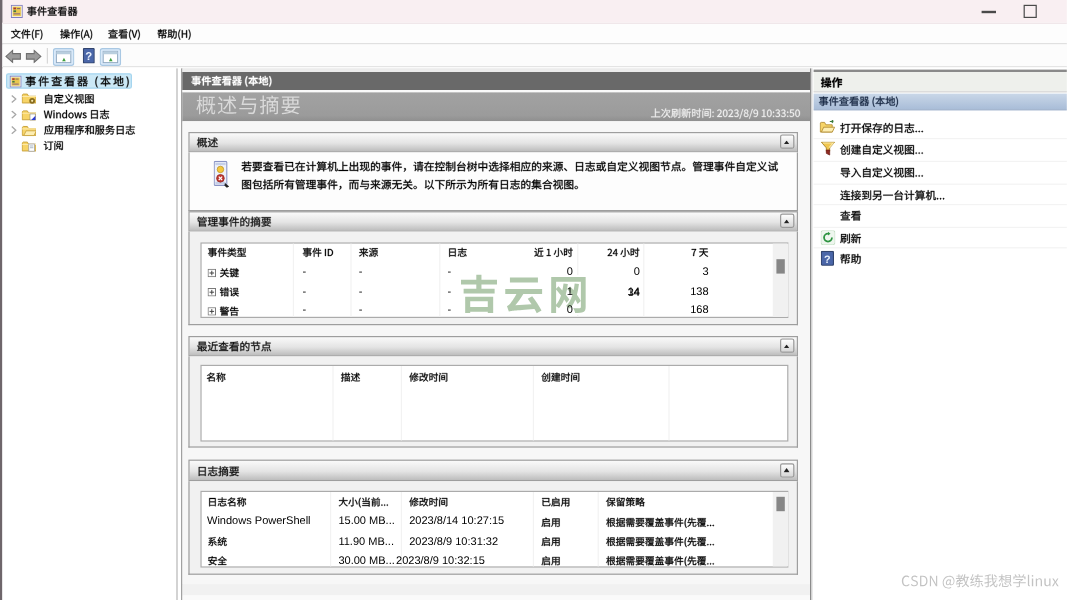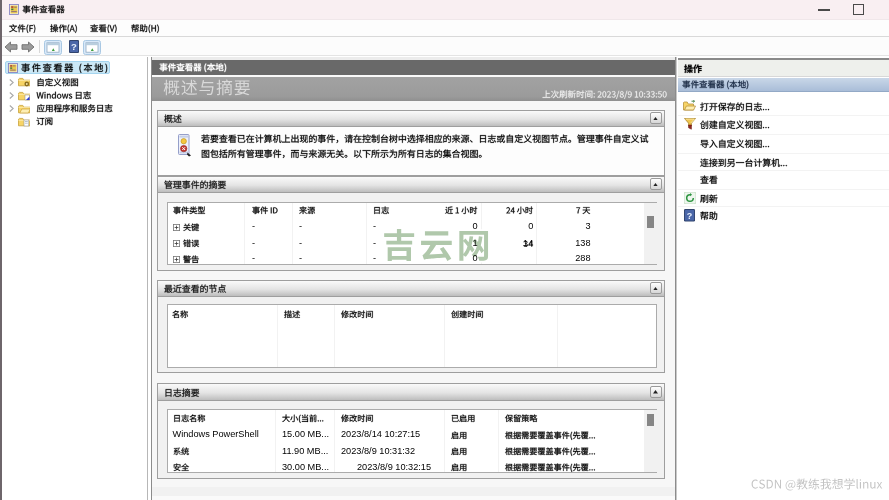--- a/index.html
+++ b/index.html
@@ -226,21 +226,21 @@
 <path d="M1.6 3.5 L5.4 3.5 M3.5 1.6 L3.5 5.4" stroke="#3c3c3c" stroke-width="0.8"></path>
   </svg>
 <svg style="position:absolute;left:183.0px;top:255.2px;overflow:visible" width="16" height="10" viewBox="0 -7.13 16 9.56">
     <path d="M1.6 -1.6V-1.2H6.6V-1.6ZM1.6 -2.3V-1.9H6.6V-2.3ZM1.5 -0.9V0.6H2.1V0.4H6.1V0.6H6.6V-0.9ZM2.1 0V-0.5H6.1V0ZM3.6 -3.5C3.7 -3.4 3.7 -3.2 3.8 -3.1H0.6V-2.6H7.5V-3.1H4.4C4.4 -3.2 4.2 -3.5 4.1 -3.6ZM1.2 -5.8C1.1 -5.4 0.7 -5 0.3 -4.6C0.4 -4.6 0.6 -4.4 0.6 -4.3C0.7 -4.4 0.9 -4.5 0.9 -4.6V-3.5H1.4V-3.7H2.6C2.7 -3.6 2.7 -3.5 2.7 -3.4C2.9 -3.4 3.1 -3.4 3.3 -3.4C3.4 -3.4 3.5 -3.5 3.6 -3.6C3.8 -3.7 3.9 -4.2 3.9 -5.3C3.9 -5.4 3.9 -5.5 3.9 -5.5H1.6L1.7 -5.7L1.6 -5.8H1.9V-6H2.8V-5.8H3.3V-6H4.3V-6.4H3.3V-6.8H2.8V-6.4H1.9V-6.8H1.4V-6.4H0.4V-6H1.4V-5.8ZM5.2 -6.8C4.9 -6.1 4.5 -5.5 4 -5C4.1 -5 4.3 -4.8 4.4 -4.7C4.6 -4.9 4.7 -5.1 4.9 -5.3C5.1 -5 5.3 -4.7 5.6 -4.4C5.2 -4.2 4.7 -4 4.2 -3.8C4.3 -3.7 4.5 -3.5 4.6 -3.4C5.1 -3.6 5.5 -3.8 5.9 -4.1C6.4 -3.7 6.9 -3.5 7.4 -3.3C7.5 -3.5 7.7 -3.7 7.8 -3.8C7.2 -3.9 6.7 -4.1 6.3 -4.4C6.7 -4.8 6.9 -5.2 7.1 -5.7H7.7V-6.1H5.4C5.5 -6.3 5.6 -6.5 5.7 -6.7ZM6.6 -5.7C6.4 -5.3 6.2 -5 5.9 -4.7C5.6 -5 5.4 -5.3 5.2 -5.7ZM3.4 -5.1C3.3 -4.3 3.3 -4 3.2 -3.9C3.2 -3.8 3.1 -3.8 3 -3.8L2.8 -3.8V-4.9H1.2L1.4 -5.1ZM1.4 -4.5H2.4V-4H1.4Z M10.1 -6.7C9.8 -5.8 9.3 -4.9 8.7 -4.3C8.8 -4.2 9.1 -4.1 9.2 -4C9.5 -4.3 9.8 -4.7 10 -5.1H12V-3.8H8.6V-3.2H15.7V-3.8H12.6V-5.1H15.1V-5.6H12.6V-6.8H12V-5.6H10.3C10.5 -5.9 10.6 -6.3 10.7 -6.6ZM9.6 -2.4V0.7H10.2V0.3H14.2V0.7H14.8V-2.4ZM10.2 -0.3V-1.9H14.2V-0.3Z" fill="#000000" stroke="#000000" stroke-width="0.25" stroke-linejoin="round"></path>
   </svg>
 <div style="position:absolute;left:252px;top:252.4px;font:9.2px 'Liberation Sans',sans-serif;color:#000;white-space:pre;line-height:13.8px">-</div>
 <div style="position:absolute;left:299px;top:252.4px;font:9.2px 'Liberation Sans',sans-serif;color:#000;white-space:pre;line-height:13.8px">-</div>
 <div style="position:absolute;left:373px;top:252.4px;font:9.2px 'Liberation Sans',sans-serif;color:#000;white-space:pre;line-height:13.8px">-</div>
 <div style="position:absolute;right:411.5px;top:252.4px;font:9.2px 'Liberation Sans',sans-serif;color:#000;white-space:pre;line-height:13.8px">0</div>
 <div style="position:absolute;right:355.70000000000005px;top:238px;font:9.2px 'Liberation Sans',sans-serif;color:#000;white-space:pre;line-height:13.8px">34</div>
-<div style="position:absolute;right:298.5px;top:252.4px;font:9.2px 'Liberation Sans',sans-serif;color:#000;white-space:pre;line-height:13.8px">288</div>
+<div style="position:absolute;right:298.5px;top:252.4px;font:9.2px 'Liberation Sans',sans-serif;color:#000;white-space:pre;line-height:13.8px">168</div>
 <div style="position:absolute;left:157px;top:279.5px;width:508px;height:17.5px;background:linear-gradient(#fafafa,#e4e4e4 55%,#bdbdbd);border:1px solid #9e9e9e"></div>
 <svg style="position:absolute;left:164.0px;top:284.2px;overflow:visible" width="62" height="11" viewBox="0 -7.83 62 10.50">
     <path d="M2.2 -5.7H6.7V-5H2.2ZM2.2 -6.7H6.7V-6.1H2.2ZM1.6 -7.2V-4.5H7.4V-7.2ZM3.5 -3.5V-2.9H1.9V-3.5ZM0.4 -0.4 0.5 0.2 3.5 -0.2V0.7H4.2V-0.2L4.6 -0.3V-0.8L4.2 -0.8V-3.5H8.4V-4H0.4V-3.5H1.3V-0.5ZM4.5 -2.9V-2.4H5L4.9 -2.3C5.1 -1.7 5.5 -1.1 6 -0.6C5.5 -0.3 4.9 0 4.4 0.2C4.5 0.3 4.6 0.5 4.7 0.7C5.3 0.5 5.9 0.2 6.4 -0.2C6.9 0.2 7.5 0.5 8.2 0.7C8.3 0.5 8.4 0.3 8.6 0.2C7.9 0 7.4 -0.3 6.9 -0.6C7.4 -1.2 7.9 -1.9 8.2 -2.8L7.8 -3L7.7 -2.9ZM5.5 -2.4H7.4C7.2 -1.9 6.8 -1.4 6.4 -1C6 -1.4 5.7 -1.9 5.5 -2.4ZM3.5 -2.4V-1.8H1.9V-2.4ZM3.5 -1.3V-0.7L1.9 -0.5V-1.3Z M9.6 -7C10.1 -6.5 10.7 -5.8 11 -5.4L11.5 -5.8C11.2 -6.2 10.6 -6.8 10.1 -7.3ZM16.6 -7.5C15.7 -7.2 14 -7 12.6 -6.9V-5C12.6 -3.8 12.5 -2.2 11.7 -1.1C11.9 -1 12.2 -0.8 12.3 -0.7C13 -1.7 13.2 -3.1 13.3 -4.2H15.1V-0.7H15.7V-4.2H17.4V-4.9H13.3V-5V-6.4C14.6 -6.5 16.1 -6.7 17.2 -7ZM11.2 -4.3H9.4V-3.6H10.6V-1.1C10.2 -1 9.7 -0.6 9.2 -0.1L9.7 0.6C10.1 -0 10.6 -0.6 10.9 -0.6C11.1 -0.6 11.4 -0.3 11.7 -0C12.4 0.3 13.1 0.5 14.2 0.5C15.1 0.5 16.7 0.4 17.3 0.4C17.3 0.2 17.4 -0.2 17.5 -0.3C16.6 -0.2 15.3 -0.2 14.2 -0.2C13.2 -0.2 12.5 -0.2 11.9 -0.6C11.6 -0.8 11.4 -1 11.2 -1.1Z M20.4 -1.9H24V-1.2H20.4ZM20.4 -3.1H24V-2.4H20.4ZM19.8 -3.6V-0.7H24.7V-3.6ZM18.5 -0.2V0.4H26.1V-0.2ZM21.9 -7.5V-6.3H18.3V-5.8H21.2C20.4 -4.9 19.2 -4.1 18.1 -3.8C18.3 -3.6 18.5 -3.4 18.6 -3.2C19.8 -3.7 21.1 -4.7 21.9 -5.7V-3.9H22.6V-5.7C23.4 -4.7 24.7 -3.8 25.9 -3.3C26 -3.5 26.2 -3.7 26.4 -3.9C25.3 -4.2 24 -4.9 23.3 -5.8H26.2V-6.3H22.6V-7.5Z M29.7 -1.9H33.5V-1.3H29.7ZM29.7 -2.4V-3H33.5V-2.4ZM29.7 -0.8H33.5V-0.2H29.7ZM34.1 -7.4C32.6 -7.1 29.9 -7 27.8 -7C27.8 -6.8 27.9 -6.6 27.9 -6.5C28.7 -6.5 29.5 -6.5 30.3 -6.5C30.3 -6.3 30.2 -6.1 30.1 -5.9H27.9V-5.4H29.9C29.9 -5.1 29.8 -4.9 29.6 -4.7H27.2V-4.1H29.3C28.8 -3.2 28 -2.4 27 -1.8C27.1 -1.7 27.3 -1.4 27.4 -1.3C28 -1.6 28.6 -2.1 29 -2.6V0.7H29.7V0.4H33.5V0.7H34.2V-3.5H29.7C29.9 -3.7 30 -3.9 30.1 -4.1H35.1V-4.7H30.4C30.5 -4.9 30.6 -5.1 30.7 -5.4H34.6V-5.9H30.9L31.1 -6.5C32.4 -6.6 33.6 -6.7 34.5 -6.9Z M40.5 -3.8C41 -3.1 41.6 -2.2 41.9 -1.7L42.4 -2C42.2 -2.6 41.5 -3.4 41 -4.1ZM37.7 -7.5C37.7 -7.1 37.5 -6.5 37.4 -6H36.4V0.5H37V-0.2H39.5V-6H38C38.1 -6.4 38.3 -6.9 38.5 -7.4ZM37 -5.4H38.9V-3.6H37ZM37 -0.8V-3H38.9V-0.8ZM40.9 -7.5C40.6 -6.3 40.2 -5.1 39.5 -4.3C39.7 -4.2 40 -4 40.1 -3.9C40.4 -4.3 40.7 -4.9 40.9 -5.5H43.2C43.1 -1.9 43 -0.5 42.7 -0.2C42.6 -0.1 42.5 -0.1 42.3 -0.1C42.1 -0.1 41.6 -0.1 41 -0.1C41.1 0.1 41.2 0.3 41.2 0.5C41.7 0.6 42.2 0.6 42.5 0.5C42.8 0.5 43 0.4 43.2 0.2C43.6 -0.3 43.7 -1.6 43.9 -5.7C43.9 -5.8 43.9 -6.1 43.9 -6.1H41.2C41.3 -6.5 41.5 -6.9 41.6 -7.4Z M45.4 -4.3V-3.7H47.7V0.7H48.4V-3.7H51.4V-1.4C51.4 -1.2 51.3 -1.2 51.1 -1.2C51 -1.2 50.4 -1.2 49.7 -1.2C49.8 -1 49.9 -0.7 49.9 -0.5C50.8 -0.5 51.3 -0.5 51.6 -0.6C52 -0.7 52.1 -0.9 52.1 -1.4V-4.3ZM50.1 -7.5V-6.5H47.8V-7.5H47.1V-6.5H45V-5.8H47.1V-4.8H47.8V-5.8H50.1V-4.8H50.8V-5.8H52.9V-6.5H50.8V-7.5Z M55.5 -4.1H60.2V-2.5H55.5ZM56.4 -1.1C56.5 -0.6 56.6 0.2 56.6 0.6L57.3 0.5C57.3 0.1 57.2 -0.6 57.1 -1.2ZM58.3 -1.1C58.5 -0.6 58.8 0.2 58.9 0.6L59.5 0.4C59.4 0 59.1 -0.7 58.9 -1.3ZM60.1 -1.2C60.5 -0.6 61 0.2 61.2 0.6L61.9 0.4C61.6 -0.1 61.1 -0.9 60.7 -1.4ZM55 -1.4C54.7 -0.7 54.2 0 53.8 0.4L54.4 0.7C54.9 0.2 55.3 -0.5 55.6 -1.2ZM54.9 -4.8V-1.9H60.8V-4.8H58.1V-5.9H61.5V-6.5H58.1V-7.5H57.4V-4.8Z" fill="#111111" stroke="#111111" stroke-width="0.25" stroke-linejoin="round"></path>
   </svg>
 <div style="position:absolute;left:649.5px;top:282.0px;width:12.5px;height:12px;background:linear-gradient(#fefefe,#d6d6d6);border:1px solid #9a9a9a;border-radius:2px"></div>
 <svg style="position:absolute;left:653.2px;top:286.5px" width="5" height="3.5" viewBox="0 0 5 3.5">
     <path d="M0 3.5 L2.5 0 L5 3.5 Z" fill="#222"></path>
   </svg>
 <div style="position:absolute;left:157px;top:297px;width:508px;height:76px;background:#f1f1f1;border:1px solid #9e9e9e;border-top:none"></div>
 <div style="position:absolute;left:166.5px;top:304px;width:490.5px;height:64px;background:#fff;border:1px solid #ababab"></div>
@@ -308,21 +308,21 @@
 <svg style="position:absolute;left:451.0px;top:447.4px;overflow:visible" width="16" height="10" viewBox="0 -7.13 16 9.56">
     <path d="M2.2 -2.5V0.6H2.8V0.1H6.6V0.6H7.2V-2.5ZM2.8 -0.5V-2H6.6V-0.5ZM3.5 -6.7C3.7 -6.3 3.9 -5.9 4 -5.6H1.2V-3.7C1.2 -2.5 1.2 -0.9 0.3 0.3C0.4 0.3 0.7 0.5 0.8 0.7C1.6 -0.5 1.8 -2.1 1.9 -3.4H7V-5.6H4.4L4.7 -5.7C4.6 -6 4.3 -6.5 4.1 -6.8ZM1.9 -5.1H6.4V-4H1.9Z M9.3 -6.2V-3.3C9.3 -2.2 9.3 -0.7 8.4 0.3C8.5 0.4 8.7 0.6 8.8 0.7C9.5 0 9.7 -0.9 9.8 -1.8H11.9V0.6H12.5V-1.8H14.7V-0.2C14.7 -0 14.6 0 14.5 0C14.3 0 13.8 0 13.2 0C13.3 0.2 13.4 0.4 13.4 0.6C14.2 0.6 14.6 0.6 14.9 0.5C15.2 0.4 15.3 0.2 15.3 -0.2V-6.2ZM9.9 -5.7H11.9V-4.3H9.9ZM14.7 -5.7V-4.3H12.5V-5.7ZM9.9 -3.8H11.9V-2.4H9.9C9.9 -2.7 9.9 -3 9.9 -3.3ZM14.7 -3.8V-2.4H12.5V-3.8Z" fill="#000000" stroke="#000000" stroke-width="0.25" stroke-linejoin="round"></path>
   </svg>
 <svg style="position:absolute;left:505.0px;top:447.4px;overflow:visible" width="90" height="10" viewBox="0 -7.13 90 9.56">
     <path d="M1.6 -6.8V-5.2H0.4V-4.7H1.6C1.3 -3.6 0.8 -2.3 0.3 -1.6C0.4 -1.4 0.5 -1.2 0.6 -1C1 -1.5 1.4 -2.4 1.6 -3.3V0.6H2.2V-3.5C2.4 -3.1 2.7 -2.7 2.8 -2.4L3.2 -2.8C3 -3.1 2.4 -4 2.2 -4.3V-4.7H3.2V-5.2H2.2V-6.8ZM6.5 -4.4V-3.4H4.1V-4.4ZM6.5 -4.9H4.1V-5.9H6.5ZM3.5 0.6C3.7 0.6 3.9 0.5 5.6 0C5.6 -0.1 5.6 -0.4 5.6 -0.5L4.1 -0.2V-2.9H4.9C5.3 -1.3 6.1 -0 7.4 0.6C7.5 0.4 7.7 0.2 7.8 0.1C7.1 -0.2 6.6 -0.7 6.2 -1.2C6.6 -1.5 7.2 -1.9 7.6 -2.2L7.2 -2.6C6.9 -2.3 6.3 -1.9 5.9 -1.7C5.7 -2 5.5 -2.4 5.4 -2.9H7.1V-6.4H3.5V-0.4C3.5 -0 3.4 0.1 3.2 0.1C3.3 0.3 3.5 0.5 3.5 0.6Z M12 -1.9V0.7H12.6V0.3H15V0.6H15.6V-1.9H14V-2.9H15.9V-3.5H14V-4.3H15.6V-6.4H11.3V-4C11.3 -2.7 11.2 -0.9 10.4 0.3C10.5 0.4 10.8 0.5 10.9 0.6C11.6 -0.3 11.8 -1.7 11.9 -2.9H13.5V-1.9ZM11.9 -5.9H15V-4.9H11.9ZM11.9 -4.3H13.5V-3.5H11.9L11.9 -4ZM12.6 -0.2V-1.4H15V-0.2ZM9.5 -6.8V-5.2H8.4V-4.6H9.5V-2.8C9 -2.7 8.6 -2.6 8.3 -2.5L8.5 -1.9L9.5 -2.2V-0.1C9.5 0 9.4 0 9.3 0C9.2 0 8.9 0 8.6 0C8.6 0.2 8.7 0.4 8.7 0.6C9.2 0.6 9.5 0.6 9.7 0.5C9.9 0.4 10 0.2 10 -0.1V-2.4L11 -2.7L10.9 -3.3L10 -3V-4.6H10.9V-5.2H10V-6.8Z M17.8 -4.6V-4.2H19.5V-4.6ZM17.6 -3.8V-3.4H19.5V-3.8ZM20.9 -3.8V-3.4H22.9V-3.8ZM20.9 -4.6V-4.2H22.7V-4.6ZM16.8 -5.5V-4H17.4V-5.1H19.9V-3.2H20.5V-5.1H23.1V-4H23.7V-5.5H20.5V-6H23.2V-6.5H17.3V-6H19.9V-5.5ZM17.4 -1.8V0.6H17.9V-1.3H19.1V0.6H19.7V-1.3H20.9V0.6H21.5V-1.3H22.8V0C22.8 0.1 22.7 0.1 22.6 0.1C22.6 0.1 22.3 0.1 22 0.1C22 0.3 22.1 0.5 22.1 0.6C22.6 0.6 22.9 0.6 23.1 0.6C23.3 0.5 23.3 0.3 23.3 0V-1.8H20.3L20.5 -2.4H23.8V-2.9H16.7V-2.4H19.9C19.8 -2.2 19.8 -2 19.7 -1.8Z M29.7 -1.9C29.5 -1.4 29.1 -1 28.6 -0.8C28 -0.9 27.4 -1 26.8 -1.1C27 -1.4 27.2 -1.6 27.4 -1.9ZM25.3 -5.2V-3.1H27.4C27.3 -2.9 27.2 -2.7 27 -2.4H24.7V-1.9H26.7C26.4 -1.5 26.1 -1.1 25.8 -0.8C26.5 -0.7 27.2 -0.6 27.8 -0.4C27 -0.1 26 0 24.8 0.1C24.9 0.2 25 0.5 25 0.6C26.6 0.5 27.8 0.3 28.7 -0.2C29.7 0.1 30.6 0.4 31.3 0.6L31.8 0.2C31.1 -0.1 30.3 -0.3 29.3 -0.6C29.8 -0.9 30.2 -1.3 30.4 -1.9H32V-2.4H27.7C27.8 -2.6 28 -2.8 28.1 -3L27.7 -3.1H31.5V-5.2H29.5V-5.9H31.8V-6.5H24.9V-5.9H27.1V-5.2ZM27.6 -5.9H29V-5.2H27.6ZM25.8 -4.7H27.1V-3.6H25.8ZM27.6 -4.7H29V-3.6H27.6ZM29.5 -4.7H30.9V-3.6H29.5Z M36.2 -2.2H38.8V-1.9H36.2ZM36.2 -2.9H38.8V-2.5H36.2ZM34.3 -4.3C34 -3.8 33.3 -3.3 32.7 -2.9C32.9 -2.8 33 -2.7 33.1 -2.5C33.7 -2.9 34.4 -3.5 34.8 -4.1ZM33.3 -5.7V-4.3H39.6V-5.7H37.7V-6.1H40V-6.5H32.9V-6.1H35.2V-5.7ZM35.7 -6.1H37.1V-5.7H35.7ZM33.9 -5.3H35.2V-4.8H33.9ZM35.7 -5.3H37.1V-4.8H35.7ZM37.7 -5.3H39V-4.8H37.7ZM36 -4.3C35.8 -3.8 35.3 -3.2 34.8 -2.8L35 -3.1L34.5 -3.2C34.1 -2.6 33.4 -1.9 32.7 -1.5C32.8 -1.4 33 -1.2 33 -1.1C33.3 -1.2 33.5 -1.4 33.8 -1.6V0.6H34.3V-2.2C34.5 -2.4 34.6 -2.5 34.8 -2.7C34.9 -2.6 35.1 -2.5 35.2 -2.4C35.3 -2.5 35.5 -2.7 35.7 -2.9V-1.5H36.6C36.2 -1.2 35.5 -0.8 34.8 -0.6C34.9 -0.5 35.1 -0.4 35.2 -0.3C35.5 -0.4 35.7 -0.5 36 -0.6C36.3 -0.4 36.6 -0.3 36.9 -0.1C36.3 0.1 35.6 0.2 34.9 0.2C35 0.3 35.1 0.5 35.1 0.7C35.9 0.6 36.8 0.4 37.5 0.2C38.3 0.4 39.1 0.6 39.9 0.6C40 0.5 40.1 0.3 40.2 0.2C39.5 0.1 38.8 0 38.2 -0.1C38.7 -0.3 39.1 -0.7 39.4 -1.1L39.1 -1.2L39 -1.2H36.9C37 -1.3 37.1 -1.4 37.2 -1.5H39.4V-3.2H35.9L36.1 -3.5H39.8V-3.9H36.4L36.5 -4.2ZM38.5 -0.8C38.3 -0.6 37.9 -0.4 37.5 -0.3C37.1 -0.4 36.7 -0.6 36.4 -0.8Z M41.7 -2.2V-0.1H40.9V0.4H48.2V-0.1H47.4V-2.2ZM42.3 -0.1V-1.7H43.4V-0.1ZM44 -0.1V-1.7H45.1V-0.1ZM45.7 -0.1V-1.7H46.8V-0.1ZM46 -6.8C45.9 -6.5 45.7 -6.1 45.5 -5.8H43.4L43.7 -5.9C43.5 -6.1 43.3 -6.5 43.1 -6.8L42.5 -6.6C42.7 -6.4 42.9 -6 43 -5.8H41.4V-5.3H44.2V-4.6H41.8V-4.1H44.2V-3.3H41.1V-2.8H48.1V-3.3H44.9V-4.1H47.4V-4.6H44.9V-5.3H47.7V-5.8H46.1C46.3 -6 46.5 -6.3 46.6 -6.7Z M49.7 -1.1V-0.6H52.3V-0C52.3 0.1 52.3 0.2 52.1 0.2C52 0.2 51.5 0.2 51 0.2C51.1 0.3 51.2 0.5 51.2 0.7C51.9 0.7 52.3 0.7 52.6 0.6C52.8 0.5 52.9 0.3 52.9 -0V-0.6H54.9V-0.2H55.5V-1.7H56.3V-2.2H55.5V-3.2H52.9V-3.7H55.4V-5.2H52.9V-5.7H56.2V-6.2H52.9V-6.8H52.3V-6.2H49.1V-5.7H52.3V-5.2H50V-3.7H52.3V-3.2H49.8V-2.7H52.3V-2.2H49V-1.7H52.3V-1.1ZM50.6 -4.7H52.3V-4.2H50.6ZM52.9 -4.7H54.7V-4.2H52.9ZM52.9 -2.7H54.9V-2.2H52.9ZM52.9 -1.7H54.9V-1.1H52.9Z M59.3 -2.8V-2.2H61.6V0.6H62.2V-2.2H64.4V-2.8H62.2V-4.6H64.1V-5.1H62.2V-6.7H61.6V-5.1H60.5C60.6 -5.5 60.7 -5.9 60.8 -6.3L60.2 -6.4C60 -5.3 59.7 -4.3 59.2 -3.6C59.3 -3.5 59.6 -3.4 59.7 -3.3C59.9 -3.7 60.1 -4.1 60.3 -4.6H61.6V-2.8ZM58.9 -6.8C58.4 -5.5 57.7 -4.3 57 -3.5C57.1 -3.4 57.2 -3.1 57.3 -2.9C57.6 -3.2 57.8 -3.5 58.1 -3.9V0.6H58.6V-4.8C58.9 -5.4 59.2 -6 59.4 -6.6Z M66.7 1.6 67.2 1.4C66.5 0.2 66.2 -1.1 66.2 -2.5C66.2 -3.9 66.5 -5.3 67.2 -6.4L66.7 -6.6C66 -5.4 65.5 -4.1 65.5 -2.5C65.5 -0.9 66 0.4 66.7 1.6Z M71.3 -6.8V-5.5H69.8C70 -5.9 70.1 -6.2 70.1 -6.5L69.5 -6.6C69.3 -5.8 68.9 -4.7 68.4 -4C68.5 -3.9 68.8 -3.8 68.9 -3.7C69.2 -4.1 69.4 -4.5 69.6 -5H71.3V-3.3H68V-2.7H70.1C70 -1.4 69.6 -0.4 67.9 0.2C68.1 0.3 68.2 0.5 68.3 0.7C70.2 0 70.6 -1.1 70.8 -2.7H72.3V-0.3C72.3 0.3 72.5 0.5 73.2 0.5C73.4 0.5 74.2 0.5 74.4 0.5C75 0.5 75.2 0.2 75.3 -1C75.1 -1.1 74.8 -1.2 74.7 -1.3C74.7 -0.2 74.6 -0.1 74.3 -0.1C74.1 -0.1 73.4 -0.1 73.3 -0.1C73 -0.1 72.9 -0.1 72.9 -0.3V-2.7H75.2V-3.3H71.9V-5H74.6V-5.5H71.9V-6.8Z M79.4 -2.2H82.1V-1.9H79.4ZM79.4 -2.9H82.1V-2.5H79.4ZM77.5 -4.3C77.2 -3.8 76.6 -3.3 76 -2.9C76.1 -2.8 76.3 -2.7 76.4 -2.5C77 -2.9 77.6 -3.5 78.1 -4.1ZM76.6 -5.7V-4.3H82.8V-5.7H80.9V-6.1H83.2V-6.5H76.2V-6.1H78.4V-5.7ZM79 -6.1H80.3V-5.7H79ZM77.1 -5.3H78.4V-4.8H77.1ZM79 -5.3H80.3V-4.8H79ZM80.9 -5.3H82.3V-4.8H80.9ZM79.3 -4.3C79 -3.8 78.6 -3.2 78.1 -2.8L78.2 -3.1L77.7 -3.2C77.4 -2.6 76.6 -1.9 75.9 -1.5C76 -1.4 76.2 -1.2 76.3 -1.1C76.5 -1.2 76.8 -1.4 77 -1.6V0.6H77.6V-2.2C77.7 -2.4 77.9 -2.5 78 -2.7C78.1 -2.6 78.3 -2.5 78.4 -2.4C78.6 -2.5 78.7 -2.7 78.9 -2.9V-1.5H79.8C79.4 -1.2 78.7 -0.8 78.1 -0.6C78.2 -0.5 78.3 -0.4 78.4 -0.3C78.7 -0.4 79 -0.5 79.3 -0.6C79.5 -0.4 79.8 -0.3 80.1 -0.1C79.5 0.1 78.8 0.2 78.1 0.2C78.2 0.3 78.3 0.5 78.3 0.7C79.2 0.6 80 0.4 80.8 0.2C81.5 0.4 82.3 0.6 83.1 0.6C83.2 0.5 83.3 0.3 83.4 0.2C82.7 0.1 82 0 81.4 -0.1C81.9 -0.3 82.3 -0.7 82.6 -1.1L82.3 -1.2L82.2 -1.2H80.1C80.3 -1.3 80.4 -1.4 80.5 -1.5H82.6V-3.2H79.2L79.4 -3.5H83.1V-3.9H79.6L79.8 -4.2ZM81.8 -0.8C81.5 -0.6 81.2 -0.4 80.7 -0.3C80.3 -0.4 79.9 -0.6 79.7 -0.8Z M84.9 0.1C85.2 0.1 85.4 -0.1 85.4 -0.5C85.4 -0.8 85.2 -1 84.9 -1C84.6 -1 84.3 -0.8 84.3 -0.5C84.3 -0.1 84.6 0.1 84.9 0.1Z M87.1 0.1C87.4 0.1 87.7 -0.1 87.7 -0.5C87.7 -0.8 87.4 -1 87.1 -1C86.8 -1 86.6 -0.8 86.6 -0.5C86.6 -0.1 86.8 0.1 87.1 0.1Z M89.4 0.1C89.7 0.1 89.9 -0.1 89.9 -0.5C89.9 -0.8 89.7 -1 89.4 -1C89.1 -1 88.8 -0.8 88.8 -0.5C88.8 -0.1 89.1 0.1 89.4 0.1Z" fill="#000000" stroke="#000000" stroke-width="0.25" stroke-linejoin="round"></path>
   </svg>
 <svg style="position:absolute;left:172.5px;top:463.4px;overflow:visible" width="16" height="10" viewBox="0 -7.13 16 9.56">
     <path d="M3.4 -6.7C3.5 -6.4 3.6 -6.1 3.7 -5.9H0.8V-4.2H1.4V-5.3H6.7V-4.2H7.4V-5.9H4.4C4.3 -6.1 4.1 -6.5 4 -6.8ZM5.3 -3.1C5.1 -2.4 4.7 -1.9 4.2 -1.4C3.7 -1.7 3.1 -1.9 2.5 -2.1C2.7 -2.4 2.9 -2.7 3.2 -3.1ZM2.4 -3.1C2.1 -2.6 1.8 -2.2 1.6 -1.8C2.2 -1.6 3 -1.3 3.7 -1C2.9 -0.5 1.9 -0.1 0.7 0.1C0.8 0.2 1 0.5 1.1 0.6C2.4 0.3 3.5 -0.1 4.3 -0.7C5.4 -0.3 6.3 0.2 6.9 0.6L7.4 0.1C6.8 -0.3 5.9 -0.8 4.9 -1.2C5.3 -1.7 5.7 -2.3 6 -3.1H7.6V-3.6H3.5C3.7 -4 3.9 -4.4 4.1 -4.8L3.4 -5C3.2 -4.5 3 -4.1 2.8 -3.6H0.6V-3.1Z M12.1 -6.9C11.3 -5.6 9.8 -4.4 8.3 -3.7C8.5 -3.6 8.6 -3.4 8.7 -3.2C9.1 -3.4 9.4 -3.6 9.7 -3.8V-3.3H11.8V-2H9.7V-1.5H11.8V-0.1H8.7V0.4H15.6V-0.1H12.5V-1.5H14.7V-2H12.5V-3.3H14.7V-3.8C15 -3.6 15.3 -3.4 15.6 -3.2C15.7 -3.4 15.9 -3.6 16 -3.7C14.7 -4.4 13.5 -5.3 12.5 -6.4L12.6 -6.6ZM9.7 -3.8C10.6 -4.4 11.5 -5.2 12.1 -6C12.9 -5.1 13.7 -4.4 14.6 -3.8Z" fill="#000000" stroke="#000000" stroke-width="0.25" stroke-linejoin="round"></path>
   </svg>
 <div style="position:absolute;left:282px;top:460.6px;font:9.2px 'Liberation Sans',sans-serif;color:#000;white-space:pre;line-height:13.8px">30.00 MB...</div>
-<div style="position:absolute;left:357px;top:460.6px;font:9.2px 'Liberation Sans',sans-serif;color:#000;white-space:pre;line-height:13.8px">2023/8/9 10:32:15</div>
+<div style="position:absolute;left:330px;top:460.6px;font:9.2px 'Liberation Sans',sans-serif;color:#000;white-space:pre;line-height:13.8px">2023/8/9 10:32:15</div>
 <svg style="position:absolute;left:451.0px;top:463.4px;overflow:visible" width="16" height="10" viewBox="0 -7.13 16 9.56">
     <path d="M2.2 -2.5V0.6H2.8V0.1H6.6V0.6H7.2V-2.5ZM2.8 -0.5V-2H6.6V-0.5ZM3.5 -6.7C3.7 -6.3 3.9 -5.9 4 -5.6H1.2V-3.7C1.2 -2.5 1.2 -0.9 0.3 0.3C0.4 0.3 0.7 0.5 0.8 0.7C1.6 -0.5 1.8 -2.1 1.9 -3.4H7V-5.6H4.4L4.7 -5.7C4.6 -6 4.3 -6.5 4.1 -6.8ZM1.9 -5.1H6.4V-4H1.9Z M9.3 -6.2V-3.3C9.3 -2.2 9.3 -0.7 8.4 0.3C8.5 0.4 8.7 0.6 8.8 0.7C9.5 0 9.7 -0.9 9.8 -1.8H11.9V0.6H12.5V-1.8H14.7V-0.2C14.7 -0 14.6 0 14.5 0C14.3 0 13.8 0 13.2 0C13.3 0.2 13.4 0.4 13.4 0.6C14.2 0.6 14.6 0.6 14.9 0.5C15.2 0.4 15.3 0.2 15.3 -0.2V-6.2ZM9.9 -5.7H11.9V-4.3H9.9ZM14.7 -5.7V-4.3H12.5V-5.7ZM9.9 -3.8H11.9V-2.4H9.9C9.9 -2.7 9.9 -3 9.9 -3.3ZM14.7 -3.8V-2.4H12.5V-3.8Z" fill="#000000" stroke="#000000" stroke-width="0.25" stroke-linejoin="round"></path>
   </svg>
 <svg style="position:absolute;left:505.0px;top:463.4px;overflow:visible" width="90" height="10" viewBox="0 -7.13 90 9.56">
     <path d="M1.6 -6.8V-5.2H0.4V-4.7H1.6C1.3 -3.6 0.8 -2.3 0.3 -1.6C0.4 -1.4 0.5 -1.2 0.6 -1C1 -1.5 1.4 -2.4 1.6 -3.3V0.6H2.2V-3.5C2.4 -3.1 2.7 -2.7 2.8 -2.4L3.2 -2.8C3 -3.1 2.4 -4 2.2 -4.3V-4.7H3.2V-5.2H2.2V-6.8ZM6.5 -4.4V-3.4H4.1V-4.4ZM6.5 -4.9H4.1V-5.9H6.5ZM3.5 0.6C3.7 0.6 3.9 0.5 5.6 0C5.6 -0.1 5.6 -0.4 5.6 -0.5L4.1 -0.2V-2.9H4.9C5.3 -1.3 6.1 -0 7.4 0.6C7.5 0.4 7.7 0.2 7.8 0.1C7.1 -0.2 6.6 -0.7 6.2 -1.2C6.6 -1.5 7.2 -1.9 7.6 -2.2L7.2 -2.6C6.9 -2.3 6.3 -1.9 5.9 -1.7C5.7 -2 5.5 -2.4 5.4 -2.9H7.1V-6.4H3.5V-0.4C3.5 -0 3.4 0.1 3.2 0.1C3.3 0.3 3.5 0.5 3.5 0.6Z M12 -1.9V0.7H12.6V0.3H15V0.6H15.6V-1.9H14V-2.9H15.9V-3.5H14V-4.3H15.6V-6.4H11.3V-4C11.3 -2.7 11.2 -0.9 10.4 0.3C10.5 0.4 10.8 0.5 10.9 0.6C11.6 -0.3 11.8 -1.7 11.9 -2.9H13.5V-1.9ZM11.9 -5.9H15V-4.9H11.9ZM11.9 -4.3H13.5V-3.5H11.9L11.9 -4ZM12.6 -0.2V-1.4H15V-0.2ZM9.5 -6.8V-5.2H8.4V-4.6H9.5V-2.8C9 -2.7 8.6 -2.6 8.3 -2.5L8.5 -1.9L9.5 -2.2V-0.1C9.5 0 9.4 0 9.3 0C9.2 0 8.9 0 8.6 0C8.6 0.2 8.7 0.4 8.7 0.6C9.2 0.6 9.5 0.6 9.7 0.5C9.9 0.4 10 0.2 10 -0.1V-2.4L11 -2.7L10.9 -3.3L10 -3V-4.6H10.9V-5.2H10V-6.8Z M17.8 -4.6V-4.2H19.5V-4.6ZM17.6 -3.8V-3.4H19.5V-3.8ZM20.9 -3.8V-3.4H22.9V-3.8ZM20.9 -4.6V-4.2H22.7V-4.6ZM16.8 -5.5V-4H17.4V-5.1H19.9V-3.2H20.5V-5.1H23.1V-4H23.7V-5.5H20.5V-6H23.2V-6.5H17.3V-6H19.9V-5.5ZM17.4 -1.8V0.6H17.9V-1.3H19.1V0.6H19.7V-1.3H20.9V0.6H21.5V-1.3H22.8V0C22.8 0.1 22.7 0.1 22.6 0.1C22.6 0.1 22.3 0.1 22 0.1C22 0.3 22.1 0.5 22.1 0.6C22.6 0.6 22.9 0.6 23.1 0.6C23.3 0.5 23.3 0.3 23.3 0V-1.8H20.3L20.5 -2.4H23.8V-2.9H16.7V-2.4H19.9C19.8 -2.2 19.8 -2 19.7 -1.8Z M29.7 -1.9C29.5 -1.4 29.1 -1 28.6 -0.8C28 -0.9 27.4 -1 26.8 -1.1C27 -1.4 27.2 -1.6 27.4 -1.9ZM25.3 -5.2V-3.1H27.4C27.3 -2.9 27.2 -2.7 27 -2.4H24.7V-1.9H26.7C26.4 -1.5 26.1 -1.1 25.8 -0.8C26.5 -0.7 27.2 -0.6 27.8 -0.4C27 -0.1 26 0 24.8 0.1C24.9 0.2 25 0.5 25 0.6C26.6 0.5 27.8 0.3 28.7 -0.2C29.7 0.1 30.6 0.4 31.3 0.6L31.8 0.2C31.1 -0.1 30.3 -0.3 29.3 -0.6C29.8 -0.9 30.2 -1.3 30.4 -1.9H32V-2.4H27.7C27.8 -2.6 28 -2.8 28.1 -3L27.7 -3.1H31.5V-5.2H29.5V-5.9H31.8V-6.5H24.9V-5.9H27.1V-5.2ZM27.6 -5.9H29V-5.2H27.6ZM25.8 -4.7H27.1V-3.6H25.8ZM27.6 -4.7H29V-3.6H27.6ZM29.5 -4.7H30.9V-3.6H29.5Z M36.2 -2.2H38.8V-1.9H36.2ZM36.2 -2.9H38.8V-2.5H36.2ZM34.3 -4.3C34 -3.8 33.3 -3.3 32.7 -2.9C32.9 -2.8 33 -2.7 33.1 -2.5C33.7 -2.9 34.4 -3.5 34.8 -4.1ZM33.3 -5.7V-4.3H39.6V-5.7H37.7V-6.1H40V-6.5H32.9V-6.1H35.2V-5.7ZM35.7 -6.1H37.1V-5.7H35.7ZM33.9 -5.3H35.2V-4.8H33.9ZM35.7 -5.3H37.1V-4.8H35.7ZM37.7 -5.3H39V-4.8H37.7ZM36 -4.3C35.8 -3.8 35.3 -3.2 34.8 -2.8L35 -3.1L34.5 -3.2C34.1 -2.6 33.4 -1.9 32.7 -1.5C32.8 -1.4 33 -1.2 33 -1.1C33.3 -1.2 33.5 -1.4 33.8 -1.6V0.6H34.3V-2.2C34.5 -2.4 34.6 -2.5 34.8 -2.7C34.9 -2.6 35.1 -2.5 35.2 -2.4C35.3 -2.5 35.5 -2.7 35.7 -2.9V-1.5H36.6C36.2 -1.2 35.5 -0.8 34.8 -0.6C34.9 -0.5 35.1 -0.4 35.2 -0.3C35.5 -0.4 35.7 -0.5 36 -0.6C36.3 -0.4 36.6 -0.3 36.9 -0.1C36.3 0.1 35.6 0.2 34.9 0.2C35 0.3 35.1 0.5 35.1 0.7C35.9 0.6 36.8 0.4 37.5 0.2C38.3 0.4 39.1 0.6 39.9 0.6C40 0.5 40.1 0.3 40.2 0.2C39.5 0.1 38.8 0 38.2 -0.1C38.7 -0.3 39.1 -0.7 39.4 -1.1L39.1 -1.2L39 -1.2H36.9C37 -1.3 37.1 -1.4 37.2 -1.5H39.4V-3.2H35.9L36.1 -3.5H39.8V-3.9H36.4L36.5 -4.2ZM38.5 -0.8C38.3 -0.6 37.9 -0.4 37.5 -0.3C37.1 -0.4 36.7 -0.6 36.4 -0.8Z M41.7 -2.2V-0.1H40.9V0.4H48.2V-0.1H47.4V-2.2ZM42.3 -0.1V-1.7H43.4V-0.1ZM44 -0.1V-1.7H45.1V-0.1ZM45.7 -0.1V-1.7H46.8V-0.1ZM46 -6.8C45.9 -6.5 45.7 -6.1 45.5 -5.8H43.4L43.7 -5.9C43.5 -6.1 43.3 -6.5 43.1 -6.8L42.5 -6.6C42.7 -6.4 42.9 -6 43 -5.8H41.4V-5.3H44.2V-4.6H41.8V-4.1H44.2V-3.3H41.1V-2.8H48.1V-3.3H44.9V-4.1H47.4V-4.6H44.9V-5.3H47.7V-5.8H46.1C46.3 -6 46.5 -6.3 46.6 -6.7Z M49.7 -1.1V-0.6H52.3V-0C52.3 0.1 52.3 0.2 52.1 0.2C52 0.2 51.5 0.2 51 0.2C51.1 0.3 51.2 0.5 51.2 0.7C51.9 0.7 52.3 0.7 52.6 0.6C52.8 0.5 52.9 0.3 52.9 -0V-0.6H54.9V-0.2H55.5V-1.7H56.3V-2.2H55.5V-3.2H52.9V-3.7H55.4V-5.2H52.9V-5.7H56.2V-6.2H52.9V-6.8H52.3V-6.2H49.1V-5.7H52.3V-5.2H50V-3.7H52.3V-3.2H49.8V-2.7H52.3V-2.2H49V-1.7H52.3V-1.1ZM50.6 -4.7H52.3V-4.2H50.6ZM52.9 -4.7H54.7V-4.2H52.9ZM52.9 -2.7H54.9V-2.2H52.9ZM52.9 -1.7H54.9V-1.1H52.9Z M59.3 -2.8V-2.2H61.6V0.6H62.2V-2.2H64.4V-2.8H62.2V-4.6H64.1V-5.1H62.2V-6.7H61.6V-5.1H60.5C60.6 -5.5 60.7 -5.9 60.8 -6.3L60.2 -6.4C60 -5.3 59.7 -4.3 59.2 -3.6C59.3 -3.5 59.6 -3.4 59.7 -3.3C59.9 -3.7 60.1 -4.1 60.3 -4.6H61.6V-2.8ZM58.9 -6.8C58.4 -5.5 57.7 -4.3 57 -3.5C57.1 -3.4 57.2 -3.1 57.3 -2.9C57.6 -3.2 57.8 -3.5 58.1 -3.9V0.6H58.6V-4.8C58.9 -5.4 59.2 -6 59.4 -6.6Z M66.7 1.6 67.2 1.4C66.5 0.2 66.2 -1.1 66.2 -2.5C66.2 -3.9 66.5 -5.3 67.2 -6.4L66.7 -6.6C66 -5.4 65.5 -4.1 65.5 -2.5C65.5 -0.9 66 0.4 66.7 1.6Z M71.3 -6.8V-5.5H69.8C70 -5.9 70.1 -6.2 70.1 -6.5L69.5 -6.6C69.3 -5.8 68.9 -4.7 68.4 -4C68.5 -3.9 68.8 -3.8 68.9 -3.7C69.2 -4.1 69.4 -4.5 69.6 -5H71.3V-3.3H68V-2.7H70.1C70 -1.4 69.6 -0.4 67.9 0.2C68.1 0.3 68.2 0.5 68.3 0.7C70.2 0 70.6 -1.1 70.8 -2.7H72.3V-0.3C72.3 0.3 72.5 0.5 73.2 0.5C73.4 0.5 74.2 0.5 74.4 0.5C75 0.5 75.2 0.2 75.3 -1C75.1 -1.1 74.8 -1.2 74.7 -1.3C74.7 -0.2 74.6 -0.1 74.3 -0.1C74.1 -0.1 73.4 -0.1 73.3 -0.1C73 -0.1 72.9 -0.1 72.9 -0.3V-2.7H75.2V-3.3H71.9V-5H74.6V-5.5H71.9V-6.8Z M79.4 -2.2H82.1V-1.9H79.4ZM79.4 -2.9H82.1V-2.5H79.4ZM77.5 -4.3C77.2 -3.8 76.6 -3.3 76 -2.9C76.1 -2.8 76.3 -2.7 76.4 -2.5C77 -2.9 77.6 -3.5 78.1 -4.1ZM76.6 -5.7V-4.3H82.8V-5.7H80.9V-6.1H83.2V-6.5H76.2V-6.1H78.4V-5.7ZM79 -6.1H80.3V-5.7H79ZM77.1 -5.3H78.4V-4.8H77.1ZM79 -5.3H80.3V-4.8H79ZM80.9 -5.3H82.3V-4.8H80.9ZM79.3 -4.3C79 -3.8 78.6 -3.2 78.1 -2.8L78.2 -3.1L77.7 -3.2C77.4 -2.6 76.6 -1.9 75.9 -1.5C76 -1.4 76.2 -1.2 76.3 -1.1C76.5 -1.2 76.8 -1.4 77 -1.6V0.6H77.6V-2.2C77.7 -2.4 77.9 -2.5 78 -2.7C78.1 -2.6 78.3 -2.5 78.4 -2.4C78.6 -2.5 78.7 -2.7 78.9 -2.9V-1.5H79.8C79.4 -1.2 78.7 -0.8 78.1 -0.6C78.2 -0.5 78.3 -0.4 78.4 -0.3C78.7 -0.4 79 -0.5 79.3 -0.6C79.5 -0.4 79.8 -0.3 80.1 -0.1C79.5 0.1 78.8 0.2 78.1 0.2C78.2 0.3 78.3 0.5 78.3 0.7C79.2 0.6 80 0.4 80.8 0.2C81.5 0.4 82.3 0.6 83.1 0.6C83.2 0.5 83.3 0.3 83.4 0.2C82.7 0.1 82 0 81.4 -0.1C81.9 -0.3 82.3 -0.7 82.6 -1.1L82.3 -1.2L82.2 -1.2H80.1C80.3 -1.3 80.4 -1.4 80.5 -1.5H82.6V-3.2H79.2L79.4 -3.5H83.1V-3.9H79.6L79.8 -4.2ZM81.8 -0.8C81.5 -0.6 81.2 -0.4 80.7 -0.3C80.3 -0.4 79.9 -0.6 79.7 -0.8Z M84.9 0.1C85.2 0.1 85.4 -0.1 85.4 -0.5C85.4 -0.8 85.2 -1 84.9 -1C84.6 -1 84.3 -0.8 84.3 -0.5C84.3 -0.1 84.6 0.1 84.9 0.1Z M87.1 0.1C87.4 0.1 87.7 -0.1 87.7 -0.5C87.7 -0.8 87.4 -1 87.1 -1C86.8 -1 86.6 -0.8 86.6 -0.5C86.6 -0.1 86.8 0.1 87.1 0.1Z M89.4 0.1C89.7 0.1 89.9 -0.1 89.9 -0.5C89.9 -0.8 89.7 -1 89.4 -1C89.1 -1 88.8 -0.8 88.8 -0.5C88.8 -0.1 89.1 0.1 89.4 0.1Z" fill="#000000" stroke="#000000" stroke-width="0.25" stroke-linejoin="round"></path>
   </svg>
 <div style="position:absolute;left:152px;top:487px;width:523px;height:9px;background:#f1f1f1"></div>
 <div style="position:absolute;left:152px;top:496px;width:523px;height:4px;background:#fafafa"></div>
 <div style="position:absolute;left:676px;top:57px;width:213px;height:443px;background:#fff"></div>
 <div style="position:absolute;left:676px;top:57px;width:1px;height:443px;background:#c9c9c9"></div>

